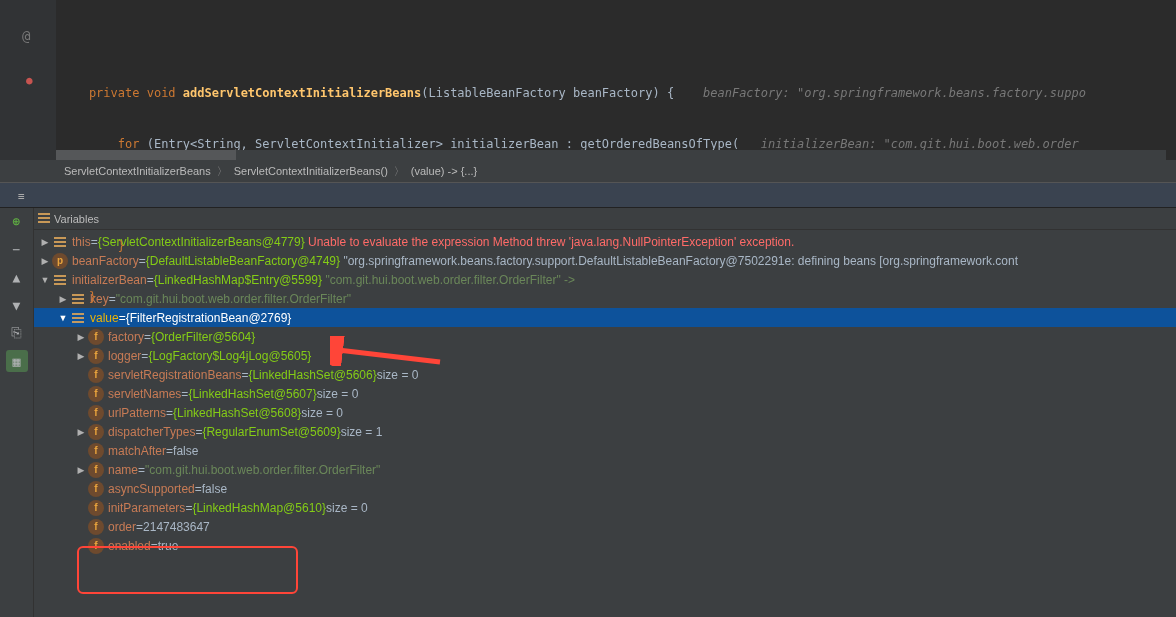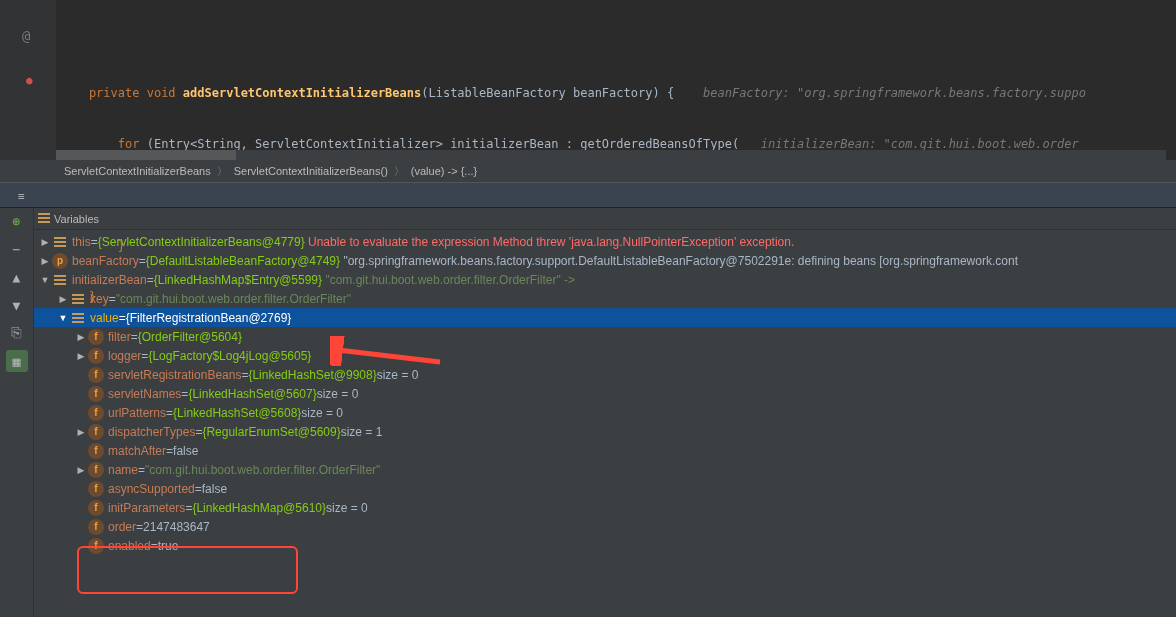--- a/index.html
+++ b/index.html
@@ -170,40 +170,40 @@
           </span>
         <span class="var-name" style="color:#eab308">value</span>
           <span style="color:#fff"> = </span>
         <span style="color:#fff">{FilterRegistrationBean@2769}</span>
       </div>
 
       <div class="tree-row">
         <span class="indent" style="width:40px"></span>
           <span class="arrow">▶</span>
         <span class="icon-badge icon-f">f</span>
-        <span class="var-name">filter</span>
+        <span class="var-name">factory</span>
           <span class="var-eq"> = </span>
         <span class="var-type">{OrderFilter@5604}</span>
       </div>
 
       <div class="tree-row">
         <span class="indent" style="width:40px"></span>
           <span class="arrow">▶</span>
         <span class="icon-badge icon-f">f</span>
         <span class="var-name">logger</span>
           <span class="var-eq"> = </span>
         <span class="var-type">{LogFactory$Log4jLog@5605}</span>
       </div>
 
       <div class="tree-row">
         <span class="indent" style="width:54px"></span>
         <span class="icon-badge icon-f">f</span>
         <span class="var-name">servletRegistrationBeans</span>
           <span class="var-eq"> = </span>
-        <span class="var-type">{LinkedHashSet@9908}</span>
+        <span class="var-type">{LinkedHashSet@5606}</span>
         <span class="var-val"> size = 0</span>
       </div>
 
       <div class="tree-row">
         <span class="indent" style="width:54px"></span>
         <span class="icon-badge icon-f">f</span>
         <span class="var-name">servletNames</span>
           <span class="var-eq"> = </span>
         <span class="var-type">{LinkedHashSet@5607}</span>
         <span class="var-val"> size = 0</span>

